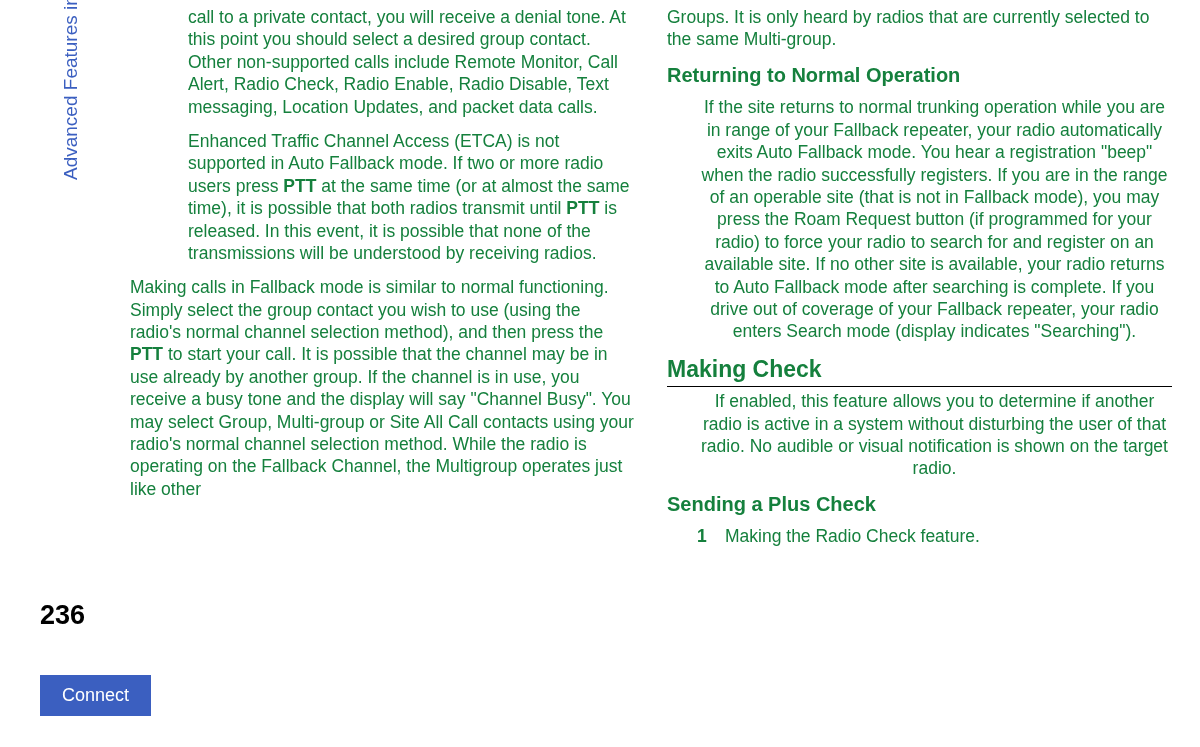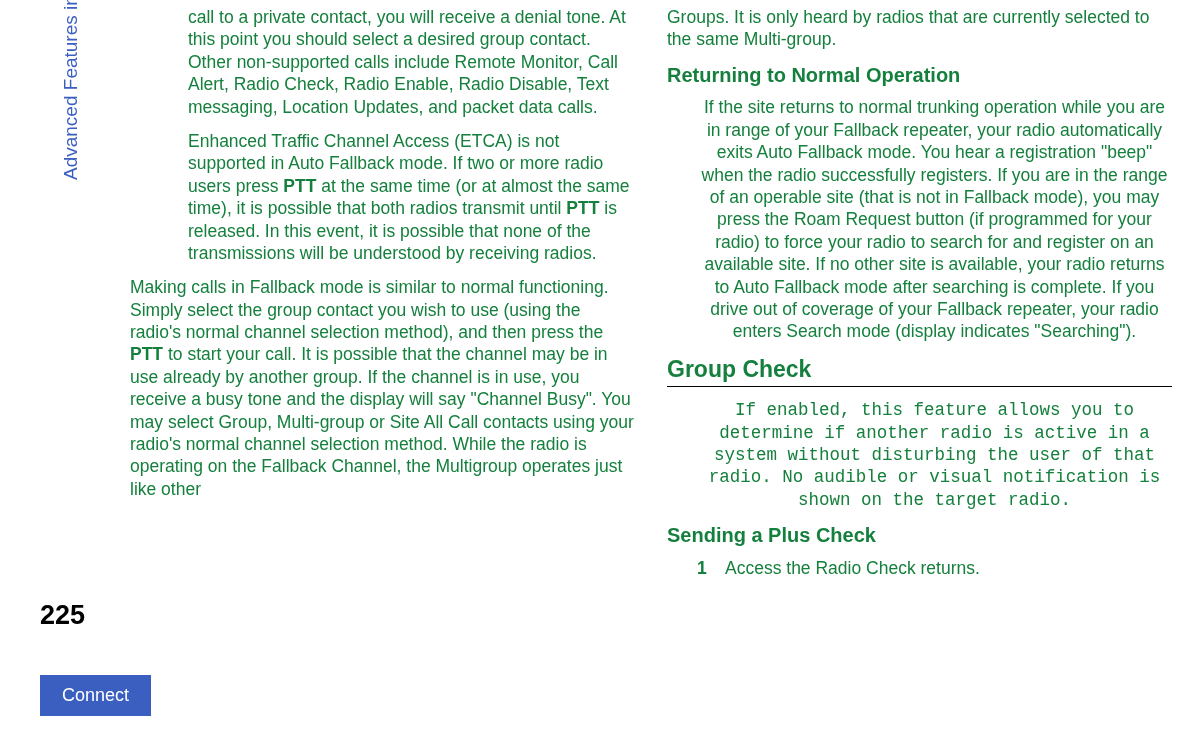--- a/index.html
+++ b/index.html
@@ -82,21 +82,21 @@
     .step-text { flex: 1; }
     .indent-block { padding-left: 30px; text-align: center; }
   </style>
 </head>
 <body>
 
 <div class="page">
 
   <div class="side-label">Advanced Features in Connect Plus Mode</div>
 
-  <div class="page-number">225</div>
+  <div class="page-number">236</div>
 
   <div class="lang-badge">Connect</div>
 
   <div class="content">
 
     <div class="col">
 
       <div class="para indent1">
         <span>call to a private contact, you will receive a denial tone. At this point you should select a desired group contact. Other non-supported calls include Remote Monitor, Call Alert, Radio Check, Radio Enable, Radio Disable, Text messaging, Location Updates, and packet data calls.</span>
       </div>
@@ -116,30 +116,30 @@
       <div class="para indent0">
         <span>Groups. It is only heard by radios that are currently selected to the same Multi-group.</span>
       </div>
 
       <div class="subhead">Returning to Normal Operation</div>
 
       <div class="para indent-block">
         <span>If the site returns to normal trunking operation while you are in range of your Fallback repeater, your radio automatically exits Auto Fallback mode. You hear a registration "beep" when the radio successfully registers. If you are in the range of an operable site (that is not in Fallback mode), you may press the Roam Request button (if programmed for your radio) to force your radio to search for and register on an available site. If no other site is available, your radio returns to Auto Fallback mode after searching is complete. If you drive out of coverage of your Fallback repeater, your radio enters Search mode (display indicates "Searching").</span>
       </div>
 
-      <div class="heading">Group Check</div>
+      <div class="heading">Making Check</div>
 
-      <div class="para indent-block" style="margin-top:12px;font-family:Liberation Mono, monospace;">
+      <div class="para indent-block" style="margin-top:3px;">
         <span>If enabled, this feature allows you to determine if another radio is active in a system without disturbing the user of that radio. No audible or visual notification is shown on the target radio.</span>
       </div>
 
       <div class="subhead">Sending a Plus Check</div>
 
       <div class="step">
         <div class="step-num">1</div>
-        <div class="step-text">Access the Radio Check returns.</div>
+        <div class="step-text">Making the Radio Check feature.</div>
       </div>
 
     </div>
 
   </div>
 
 </div>
 
 </body></html>

